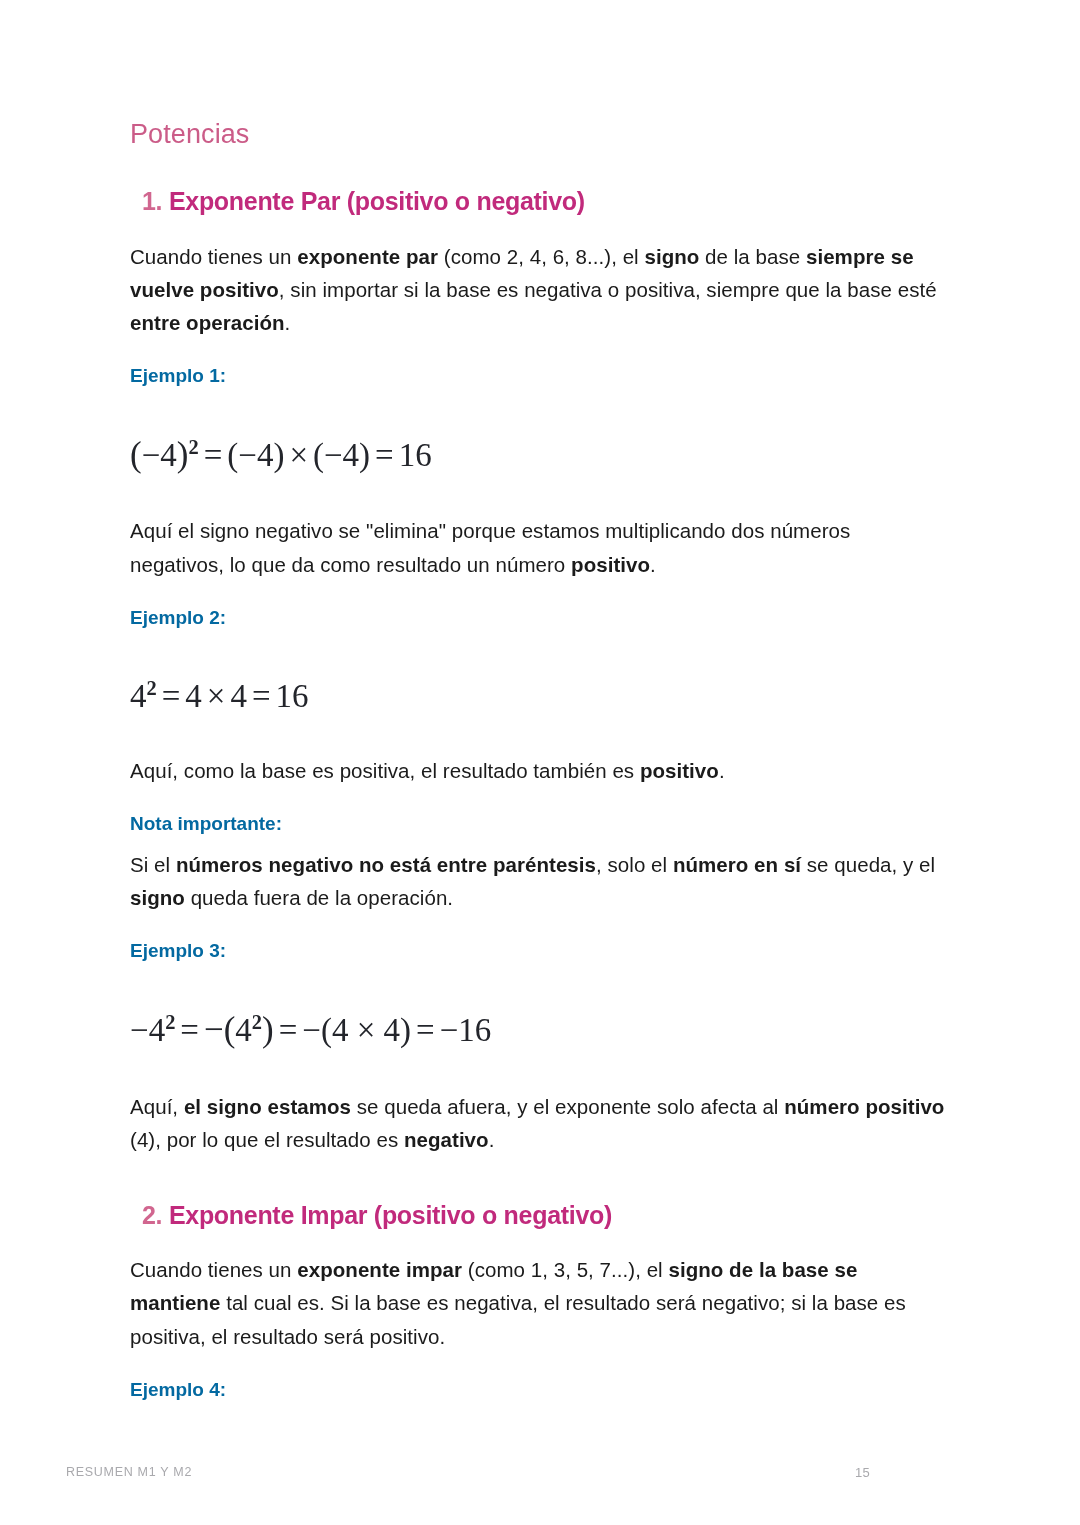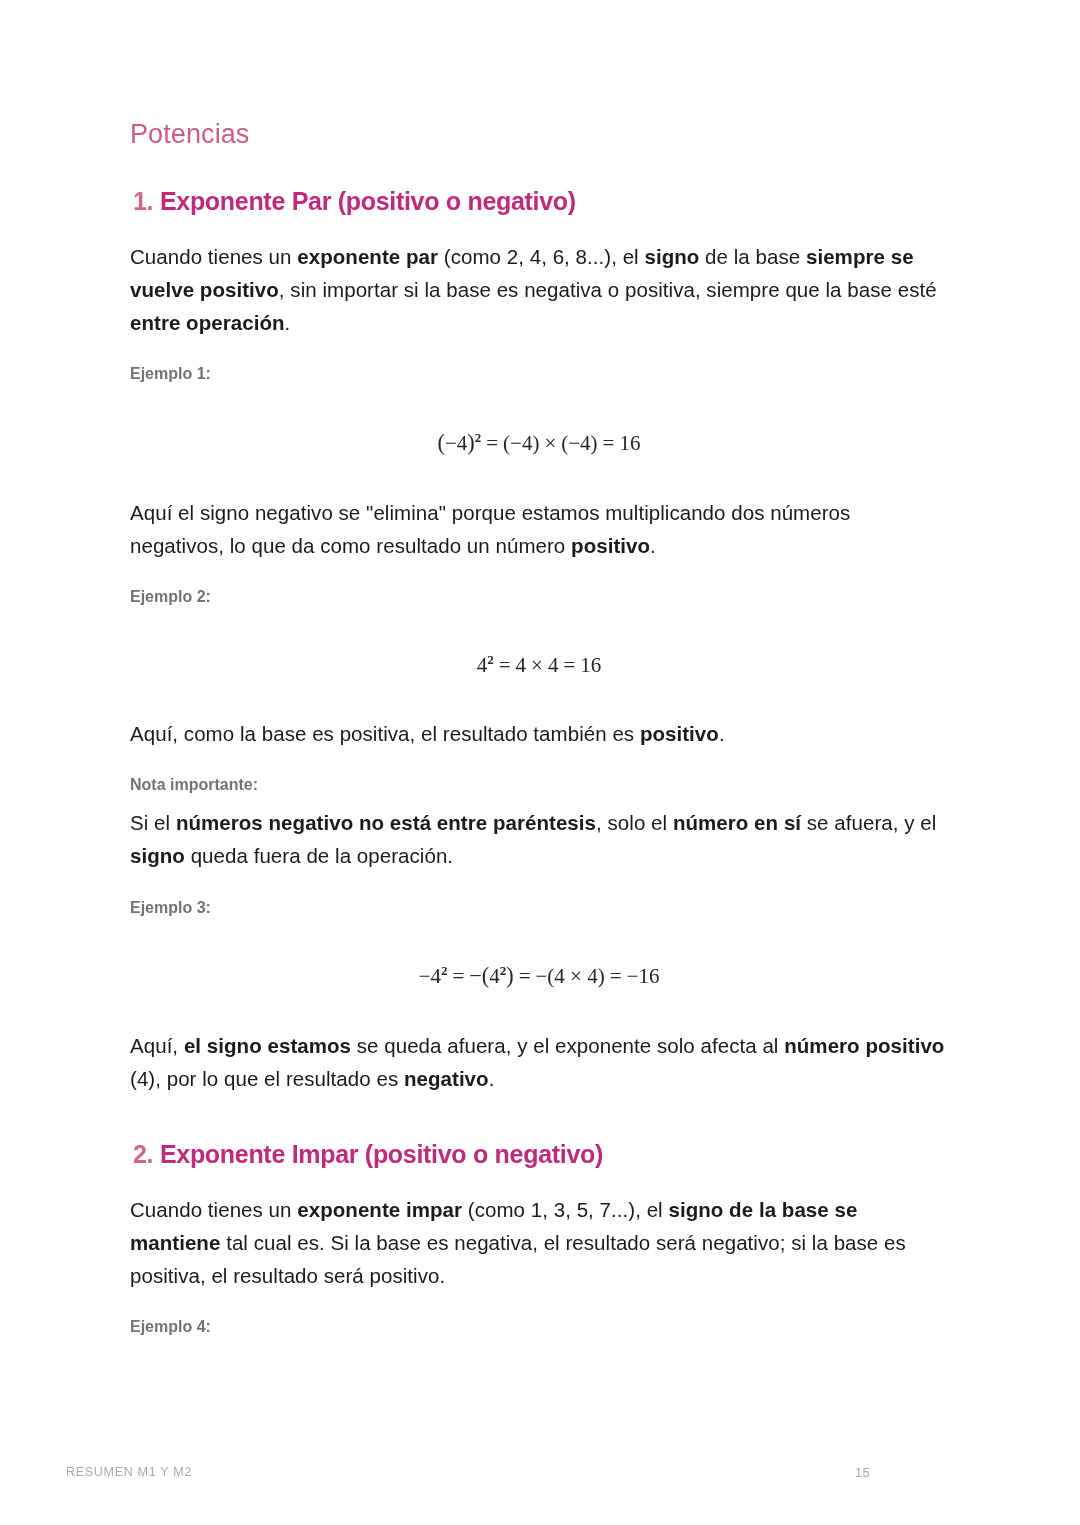--- a/index.html
+++ b/index.html
@@ -37,21 +37,21 @@
     font-size: 27px;
     font-weight: 400;
     color: #cb5c88;
     letter-spacing: 0.1px;
     margin: 0 0 36px 0;
     line-height: 1.2;
   }
 
   
   .section-heading {
-    margin: 0 0 22px 3px;
+    margin: 0 0 22px 12px;
     font-size: 25px;
     font-weight: 700;
     line-height: 1.25;
     letter-spacing: -0.3px;
   }
   .section-heading .sec-num {
     color: #d1668f;
     font-weight: 700;
   }
   .section-heading .sec-text {
@@ -67,31 +67,30 @@
     color: #1b1b1b;
     letter-spacing: 0.05px;
   }
   p.body b {
     font-weight: 700;
   }
 
   
   p.example-label {
     margin: 0 0 8px 0;
-    font-size: 16px;
+    font-size: 19px;
     line-height: 1.62;
     font-weight: 700;
-    color: #737373;
+    color: #0369a1;
   }
 
   
   .formula {
-    text-align: center;
     font-family: "Liberation Serif", "DejaVu Serif", serif;
-    font-size: 21px;
+    font-size: 33px;
     color: #23252b;
     padding: 36px 0 40px 0;
     line-height: 1.1;
     white-space: nowrap;
   }
   .formula .op {
     padding: 0 5px;
   }
   .formula sup {
     font-size: 0.62em;
@@ -169,21 +168,21 @@
       <span>4</span><sup>2</sup><span class="op">=</span><span>4</span><span class="op">×</span><span>4</span><span class="op">=</span><span>16</span>
     </div>
 
     <p class="body">
       <span>Aquí, como la base es positiva, el resultado también es </span><b>positivo</b><span>.</span>
     </p>
 
     <p class="example-label">Nota importante:</p>
 
     <p class="body">
-      <span>Si el </span><b>números negativo no está entre paréntesis</b><span>, solo el </span><b>número en sí</b><span> se afuera, y el </span><b>signo</b><span> queda fuera de la operación.</span>
+      <span>Si el </span><b>números negativo no está entre paréntesis</b><span>, solo el </span><b>número en sí</b><span> se queda, y el </span><b>signo</b><span> queda fuera de la operación.</span>
     </p>
 
     <p class="example-label">Ejemplo 3:</p>
 
     <div class="formula">
       <span>−</span><span>4</span><sup>2</sup><span class="op">=</span><span class="paren">−(</span><span>4</span><sup>2</sup><span class="paren">)</span><span class="op">=</span><span>−(4 × 4)</span><span class="op">=</span><span>−16</span>
     </div>
 
     <p class="body">
       <span>Aquí, </span><b>el signo estamos</b><span> se queda afuera, y el exponente solo afecta al </span><b>número positivo</b><span> (4), por lo que el resultado es </span><b>negativo</b><span>.</span>

